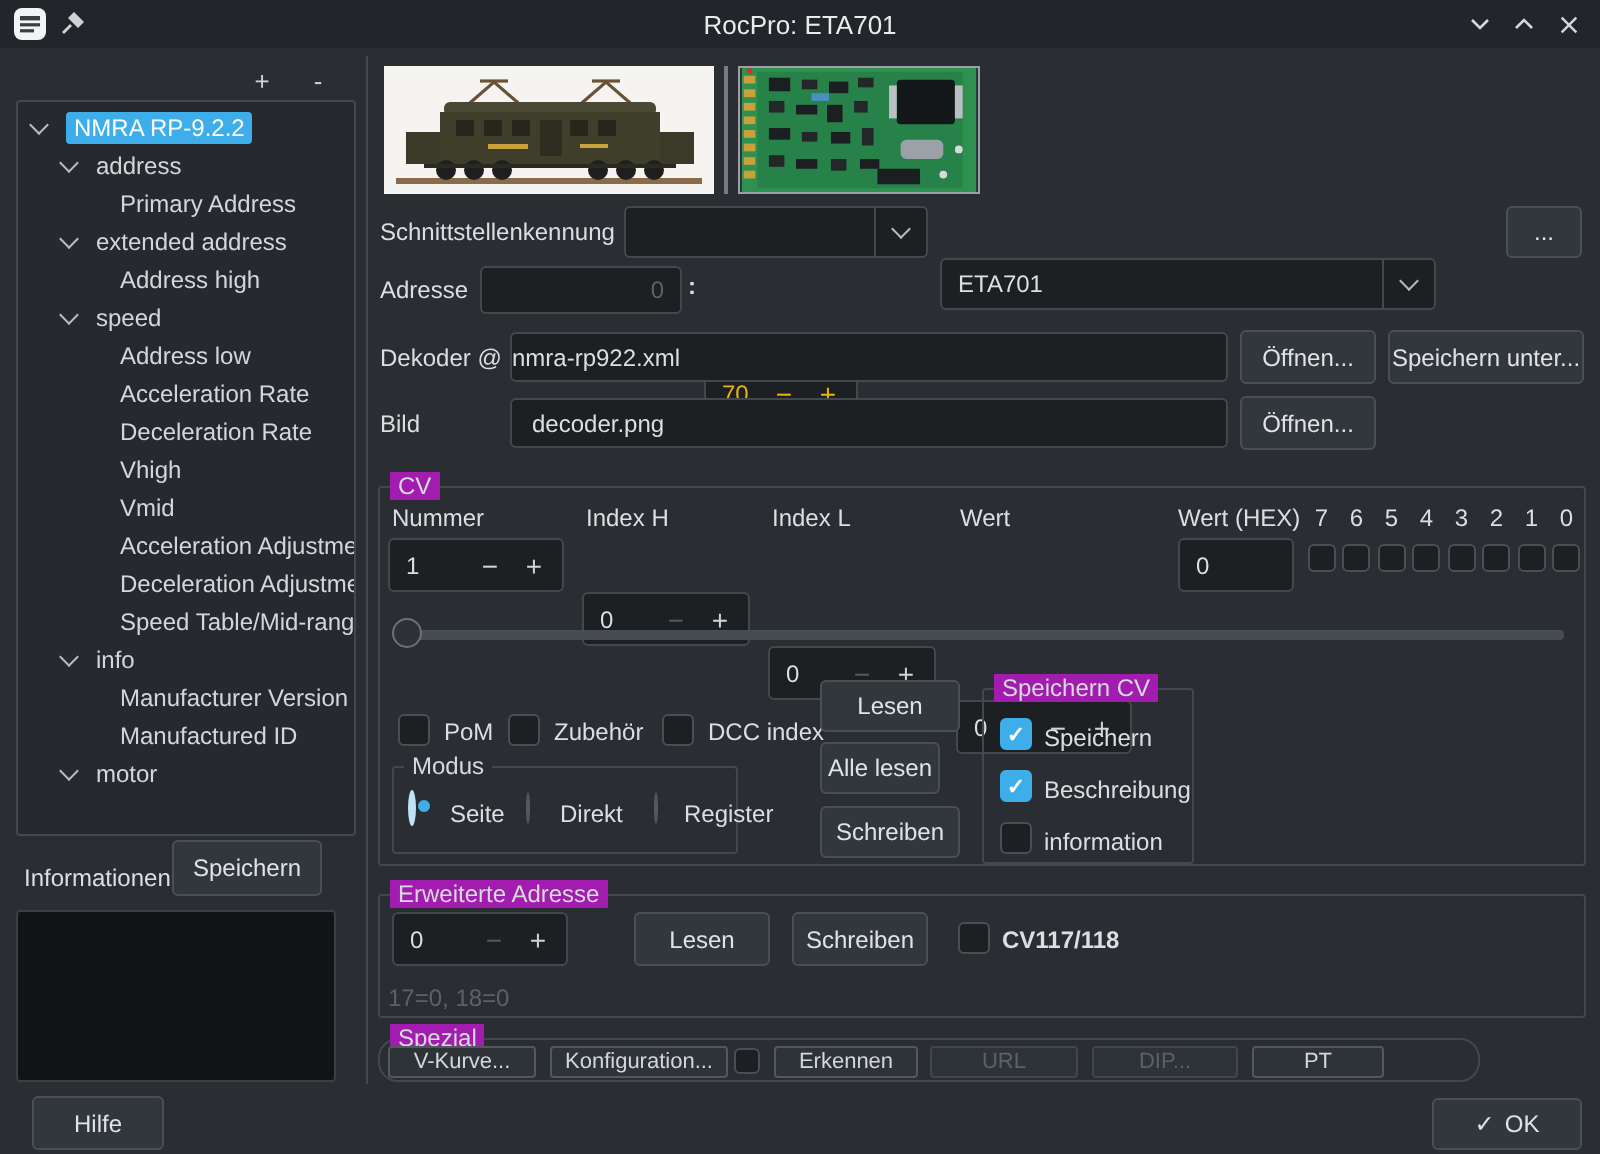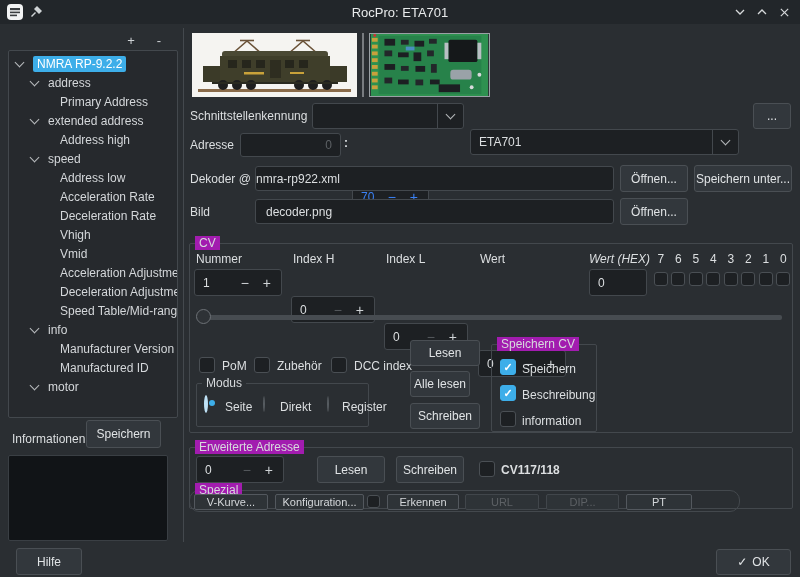--- a/index.html
+++ b/index.html
@@ -17,21 +17,21 @@
 
   
   .btn { background:#32373c; border:1px solid #4a4f54; border-radius:3px; color:#e0e3e5; display:flex; align-items:center; justify-content:center; font-size:12px; }
   .field { background:#1d2023; border:1px solid #43484d; border-radius:3px; color:#dcdfe1; display:flex; align-items:center; }
   .field.dis { color:#5d6165; }
   .spin { background:#1d2023; border:1px solid #43484d; border-radius:3px; position:relative; display:flex; align-items:center; }
   .spin .val { padding-left:8px; }
   .spin .minus { position:absolute; right:32px; font-size:14px; color:#cfd3d6; }
   .spin .plus { position:absolute; right:10px; font-size:14px; color:#cfd3d6; }
   .spin .off { color:#55595d; }
-  .spin.dis .val, .spin.dis .minus, .spin.dis .plus { color:#3b82f6; }
+  .spin.dis .val, .spin.dis .minus, .spin.dis .plus { color:#eab308; }
   .combo { background:#1d2023; border:1px solid #43484d; border-radius:3px; position:relative; display:flex; align-items:center; }
   .combo .ctext { padding-left:8px; }
   .combo .azone { position:absolute; right:0; top:0; height:100%; width:26px; border-left:1px solid #43484d; display:flex; align-items:center; justify-content:center; }
   .chevd { width:7px; height:7px; border-right:1.6px solid #b6b9bc; border-bottom:1.6px solid #b6b9bc; transform:rotate(45deg); margin-top:-4px; }
   .grp { border:1px solid #43484d; border-radius:2px; position:absolute; }
   .grp > .gtitle { position:absolute; top:-8px; left:5px; background:#a21caf; padding:0 4px; color:#d7dadd; }
   .cb { width:16px; height:16px; background:#1d2023; border:1px solid #4a4f54; border-radius:3px; display:flex; align-items:center; justify-content:center; }
   .cb.checked { background:#3daee9; border-color:#3daee9; color:#ffffff; font-size:11px; font-weight:bold; }
   .cb.small { width:14px; height:14px; }
   .radio { width:16px; height:16px; border-radius:50%; background:#1d2023; border:1px solid #565b60; position:relative; }
@@ -238,21 +238,21 @@
       <circle cx="112" cy="42" r="2" fill="#d7dadc"></circle>
   </svg>
 
   <div class="abs lab" style="left:190px; top:109px;">Schnittstellenkennung</div>
   <div class="abs combo" style="left:312px; top:103px; width:152px; height:26px;">
     <span class="ctext"></span>
     <span class="azone">
         <span class="chevd"></span>
       </span>
   </div>
-  <div class="abs combo" style="left:470px; top:103px; width:269px; height:26px;">
+  <div class="abs combo" style="left:470px; top:103px; width:248px; height:26px;">
     <span class="ctext">ETA701</span>
     <span class="azone">
         <span class="chevd"></span>
       </span>
   </div>
   <div class="abs btn" style="left:753px; top:103px; width:38px; height:26px;">...</div>
 
   <div class="abs lab" style="left:190px; top:138px;">Adresse</div>
   <div class="abs field dis" style="left:240px; top:133px; width:101px; height:24px; justify-content:flex-end; padding-right:8px;">0</div>
   <div class="abs lab" style="left:344px; top:136px; font-weight:bold;">:</div>
@@ -271,21 +271,21 @@
   <div class="abs field" style="left:255px; top:199px; width:359px; height:25px; padding-left:10px;">decoder.png</div>
   <div class="abs btn" style="left:620px; top:198px; width:68px; height:27px;">Öffnen...</div>
 
   <div class="grp" style="left:189px; top:243px; width:604px; height:190px;">
     <span class="gtitle">CV</span>
 
     <div class="abs lab" style="left:6px; top:8px;">Nummer</div>
     <div class="abs lab" style="left:103px; top:8px;">Index H</div>
     <div class="abs lab" style="left:196px; top:8px;">Index L</div>
     <div class="abs lab" style="left:290px; top:8px;">Wert</div>
-    <div class="abs lab" style="left:399px; top:8px;font-style:italic;">Wert (HEX)</div>
+    <div class="abs lab" style="left:399px; top:8px;">Wert (HEX)</div>
     <div class="abs bitlabels" style="left:462px; top:8px;">
       <span>7</span>
         <span>6</span>
         <span>5</span>
         <span>4</span>
         <span>3</span>
         <span>2</span>
         <span>1</span>
         <span>0</span>
     </div>
@@ -387,21 +387,21 @@
       <span class="minus off">−</span>
       <span class="plus">+</span>
     </div>
     <div class="abs btn" style="left:127px; top:8px; width:68px; height:27px;">Lesen</div>
     <div class="abs btn" style="left:206px; top:8px; width:68px; height:27px;">Schreiben</div>
     <span class="cb abs" style="left:289px; top:13px;"></span>
     <div class="abs lab" style="left:311px; top:15px; font-weight:bold;">CV117/118</div>
     <div class="abs lab dim" style="left:4px; top:44px;">17=0, 18=0</div>
   </div>
 
-  <div class="grp" style="left:189px; top:490px; width:551px; height:22px;border-radius:10px;">
+  <div class="grp" style="left:189px; top:519px; width:551px; height:22px;border-radius:10px;">
     <span class="gtitle">Spezial</span>
     <div class="sbtn" style="left:4px; width:74px;">V-Kurve...</div>
     <div class="sbtn" style="left:85px; width:89px;">Konfiguration...</div>
     <span class="cb abs" style="left:177px; top:4px; width:13px; height:13px;"></span>
     <div class="sbtn" style="left:197px; width:72px;">Erkennen</div>
     <div class="sbtn dis" style="left:275px; width:74px;">URL</div>
     <div class="sbtn dis" style="left:356px; width:73px;">DIP...</div>
     <div class="sbtn" style="left:436px; width:66px;">PT</div>
   </div>
 

